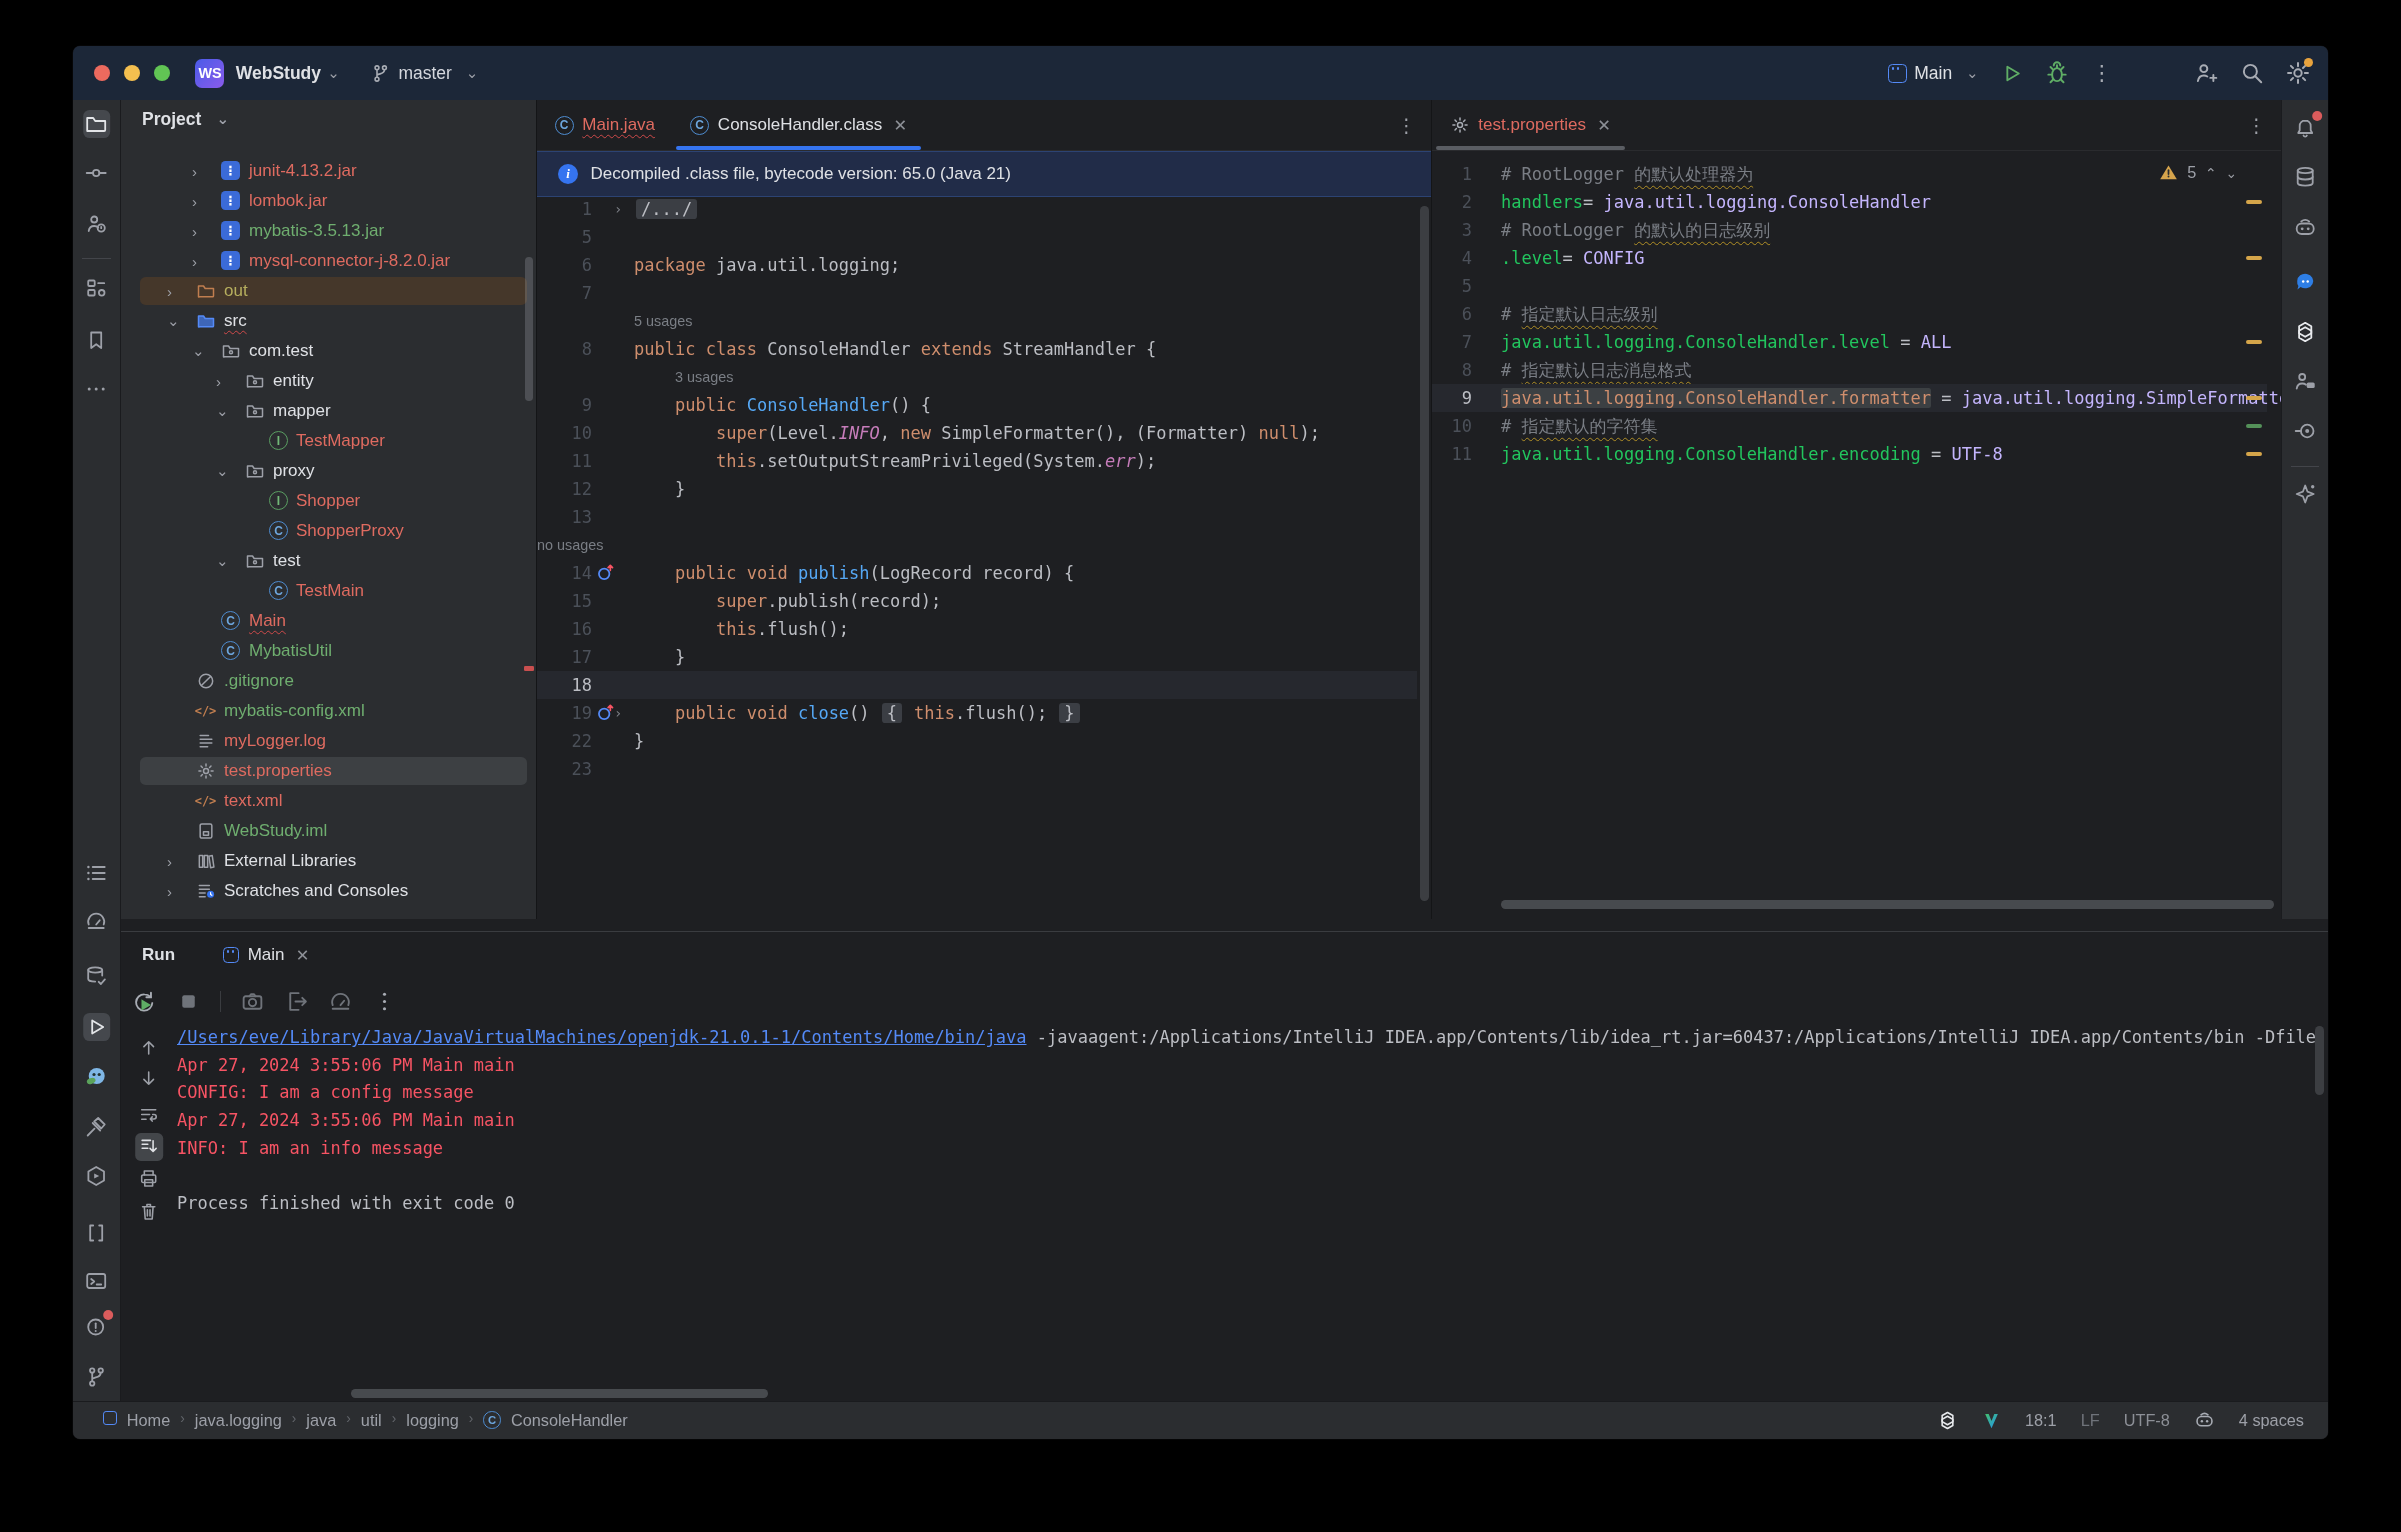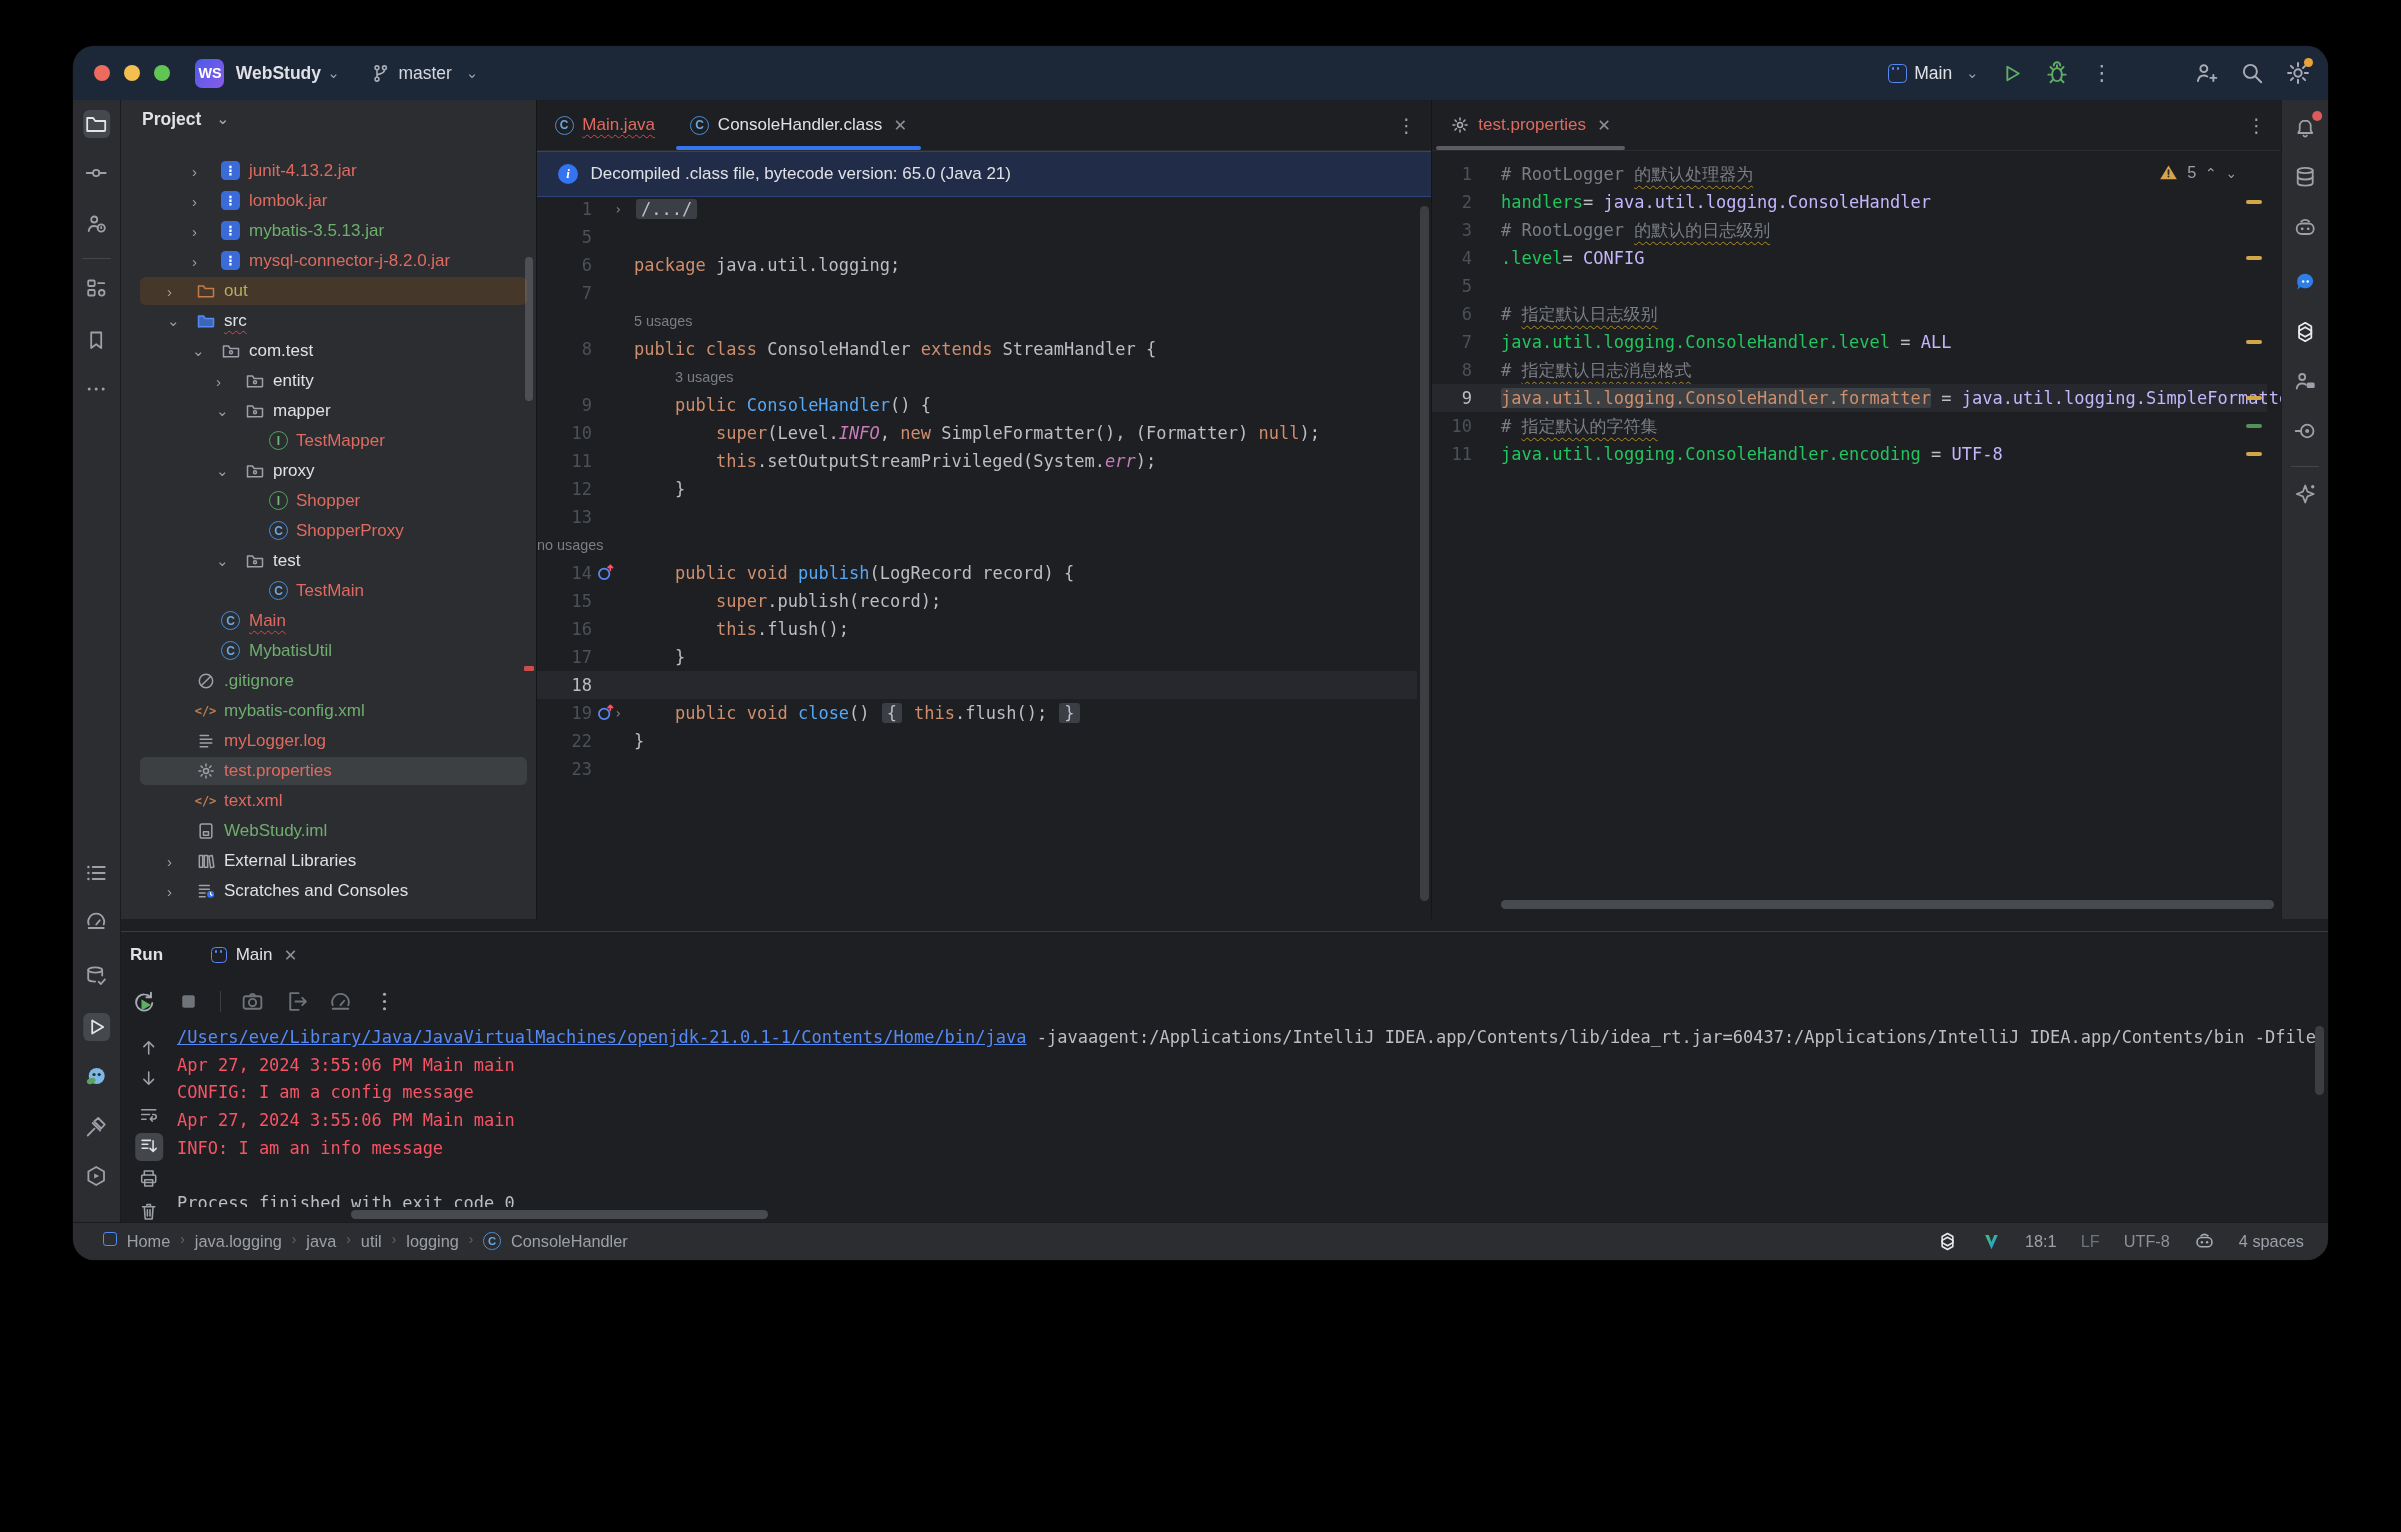--- a/index.html
+++ b/index.html
@@ -1,20 +1,20 @@
 <!DOCTYPE html>
 <html style="font-size:10px"><head>
 <meta charset="utf-8">
 <style>
   html,body{margin:0;padding:0;background:#000;}
   body{width:2401px;height:1532px;position:relative;overflow:hidden;
        font-family:"Liberation Sans","DejaVu Sans",sans-serif;color:#DFE1E5;
        -webkit-font-smoothing:antialiased;}
-  .window{position:absolute;left:73px;top:46px;width:2255px;height:1214px;
-          background:#1E1F22;border-radius:21px;overflow:hidden;box-shadow:0 0 0 0.6px #0a0a0c;}
+  .window{position:absolute;left:73px;top:46px;width:2255px;height:1393px;
+          background:#1E1F22;border-radius:7px;overflow:hidden;box-shadow:0 0 0 0.6px #0a0a0c;}
   
   .titlebar{height:54px;background:#1C2738;display:flex;align-items:center;position:relative;}
   .lights{display:flex;gap:13.8px;margin-left:21px;}
   .light{width:16.3px;height:16.3px;border-radius:50%;}
   .ws-badge{width:29px;height:29px;border-radius:6.9px;margin-left:25px;
             background:linear-gradient(135deg,#4A5BE8,#8A5BEB);display:flex;align-items:center;justify-content:center;
             font-weight:bold;font-size:14.4px;color:#fff;}
   .tb-text{font-size:17.5px;font-weight:700;margin-left:11.3px;}
   .tb-chev{color:#9DA0A8;font-size:15px;margin-left:6.3px;}
   .branch-grp{display:flex;align-items:center;gap:7.5px;margin-left:30px;font-weight:400;color:#D5D8DE;}
@@ -94,21 +94,21 @@
   .tk-keyhl{color:#CF8E6D;background:#3C4043;border-radius:2.5px;}
   .tk-fold{color:#BCBEC4;background:#3B3E44;border-radius:3.1px;padding:0 5px;margin:0 1.9px;}
   .hintrow{height:28px;display:flex;align-items:center;font-family:"Liberation Sans",sans-serif;font-size:14.4px;color:#7A7E85;}
   .mark{position:absolute;right:5px;top:12px;width:16.3px;height:4.4px;border-radius:1.9px;}
   .vscroll{position:absolute;right:2.5px;width:8.8px;border-radius:4.4px;background:rgba(170,174,182,.22);}
   .hscroll{position:absolute;height:8.8px;border-radius:4.4px;background:rgba(170,174,182,.30);}
   .inspect{position:absolute;top:63px;right:44px;display:flex;align-items:center;gap:8.8px;color:#9DA0A8;font-size:16.3px;}
   .inspect svg{width:19px;height:19px;}
   
   .run-head{height:46px;display:flex;align-items:center;}
-  .run-title{margin-left:9px;font-size:17px;font-weight:700;}
+  .run-title{margin-left:21px;font-size:17px;font-weight:700;}
   .run-tab{margin-left:40px;height:100%;display:flex;align-items:center;gap:8.8px;position:relative;padding:0 7.5px;font-size:17px;}
   .run-tools{height:46px;display:flex;align-items:center;gap:19px;padding-left:11.3px;color:#9DA0A8;}
   .run-tools .ic{width:25px;height:25px;}
   .tool-div{width:0.6px;height:21px;background:#3A3C40;}
   .dim{color:#6F737A;}
   .console{position:absolute;top:91px;left:0;right:11.3px;bottom:16.3px;display:flex;}
   .c-gutter{width:56px;position:relative;flex:none;}
   .cg-ic{position:absolute;left:50%;transform:translateX(-50%);width:27.6px;height:27.6px;border-radius:5.6px;
          display:flex;align-items:center;justify-content:center;color:#9DA0A8;}
   .cg-ic svg{width:21px;height:21px;}

